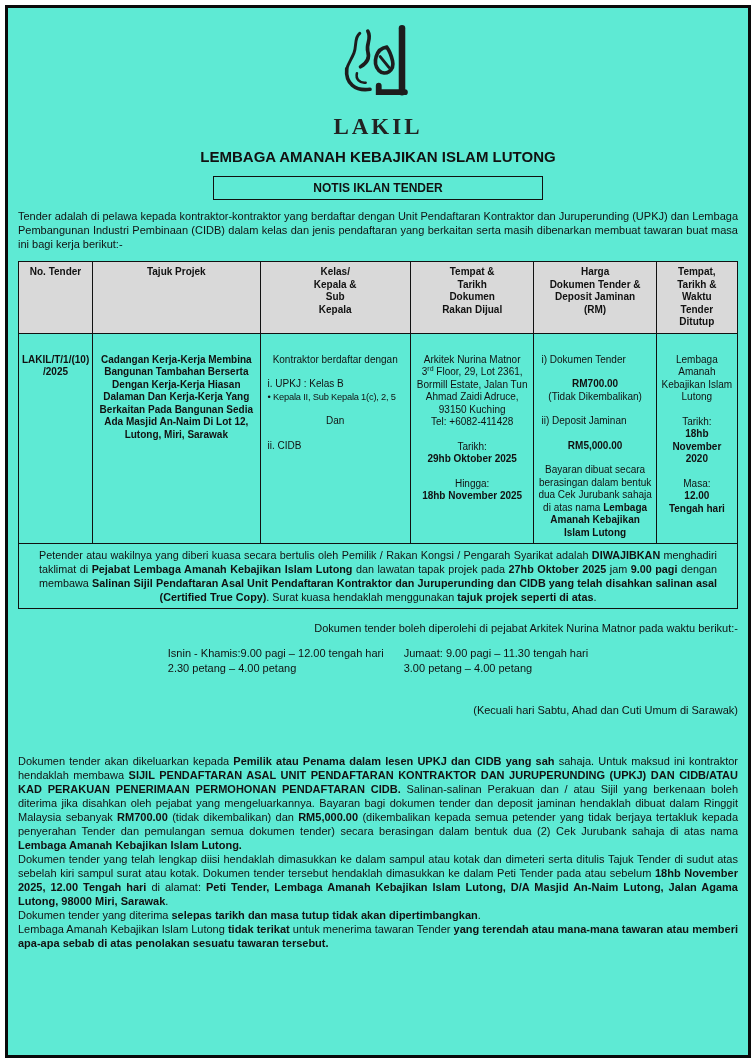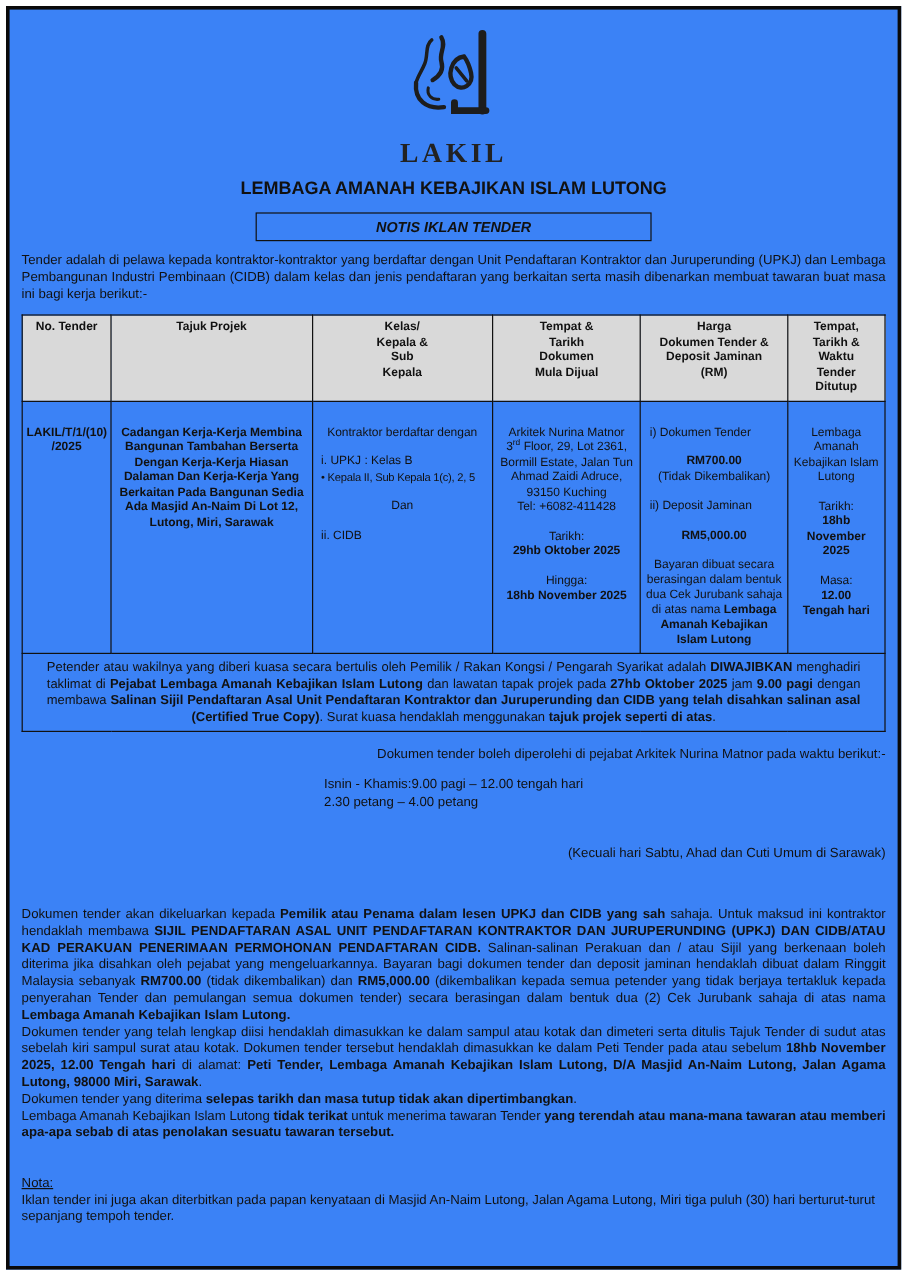--- a/index.html
+++ b/index.html
@@ -1,31 +1,31 @@
 <!DOCTYPE html>
 <html><head>
 <meta charset="utf-8">
 <style>
   * { margin: 0; padding: 0; box-sizing: border-box; }
   html, body { width: 756px; height: 1063px; background: #fff; }
   body { font-family: "Liberation Sans", sans-serif; color: #111; }
   .frame {
     position: absolute; left: 5px; top: 5px; width: 746px; height: 1053px;
     border: 3px solid #0a0a0a; padding: 6px 10px 8px 10px; overflow: hidden;
-    background: #3b82f6;
+    background: #5eead4;
   }
   
   .logo-wrap { text-align: center; margin-top: 8px; }
   .logo-wrap svg { display: inline-block; }
   .logo-text {
     font-family: "Liberation Serif", serif; font-weight: bold;
     font-size: 23px; letter-spacing: 3px; color: #222; margin-top: 0px;
   }
   .org-name { text-align: center; font-size: 15px; font-weight: bold; margin-top: 8px; }
-  .notice-box-row { text-align: center; margin-top: 11px; font-style: italic; }
+  .notice-box-row { text-align: center; margin-top: 11px; }
   .notice-box {
     display: inline-block; border: 1px solid #111; width: 330px;
     padding: 4px 2px; font-weight: bold; font-size: 12px;
   }
   .intro { margin-top: 9px; font-size: 11px; line-height: 14px; text-align: justify; }
 
   
   table.tender { width: 100%; border-collapse: collapse; margin-top: 10px; table-layout: fixed; }
   table.tender th, table.tender td {
     border: 1.5px solid #111; vertical-align: top;
@@ -92,21 +92,21 @@
         <col style="width:20.9%">
       <col style="width:17.2%">
         <col style="width:17.0%">
         <col style="width:11.3%">
     </colgroup>
     <thead>
       <tr>
         <th><span>No. Tender</span></th>
         <th><span>Tajuk Projek</span></th>
         <th><span>Kelas/</span><br><span>Kepala &amp;</span><br><span>Sub</span><br><span>Kepala</span></th>
-        <th><span>Tempat &amp;</span><br><span>Tarikh</span><br><span>Dokumen</span><br><span>Mula Dijual</span></th>
+        <th><span>Tempat &amp;</span><br><span>Tarikh</span><br><span>Dokumen</span><br><span>Rakan Dijual</span></th>
         <th><span>Harga</span><br><span>Dokumen Tender &amp;</span><br><span>Deposit Jaminan</span><br><span>(RM)</span></th>
         <th><span>Tempat,</span><br><span>Tarikh &amp;</span><br><span>Waktu</span><br><span>Tender</span><br><span>Ditutup</span></th>
       </tr>
     </thead>
     <tbody>
       <tr class="data-row">
         <td><span class="b">LAKIL/T/1/(10)</span><br><span class="b">/2025</span></td>
         <td><span class="b">Cadangan Kerja-Kerja Membina Bangunan Tambahan Berserta Dengan Kerja-Kerja Hiasan Dalaman Dan Kerja-Kerja Yang Berkaitan Pada Bangunan Sedia Ada Masjid An-Naim Di Lot 12, Lutong, Miri, Sarawak</span></td>
         <td>
           <div>Kontraktor berdaftar dengan</div>
@@ -126,45 +126,45 @@
           <div class="l">i) Dokumen Tender</div>
           <div class="b sp">RM700.00</div>
           <div>(Tidak Dikembalikan)</div>
           <div class="l sp">ii) Deposit Jaminan</div>
           <div class="b sp">RM5,000.00</div>
           <div class="sp"><span>Bayaran dibuat secara berasingan dalam bentuk dua Cek Jurubank sahaja di atas nama </span><span class="b">Lembaga Amanah Kebajikan Islam Lutong</span></div>
         </td>
         <td>
           <div><span>Lembaga</span><br><span>Amanah</span><br><span>Kebajikan Islam</span><br><span>Lutong</span></div>
           <div class="sp">Tarikh:</div>
-          <div><span class="b">18hb</span><br><span class="b">November</span><br><span class="b">2025</span></div>
+          <div><span class="b">18hb</span><br><span class="b">November</span><br><span class="b">2020</span></div>
           <div class="sp">Masa:</div>
           <div><span class="b">12.00</span><br><span class="b">Tengah hari</span></div>
         </td>
       </tr>
       <tr>
         <td colspan="6" class="note-cell"><span>Petender atau wakilnya yang diberi kuasa secara bertulis oleh Pemilik / Rakan Kongsi / Pengarah Syarikat adalah </span><span class="b">DIWAJIBKAN</span><span> menghadiri taklimat di </span><span class="b">Pejabat Lembaga Amanah Kebajikan Islam Lutong</span><span> dan lawatan tapak projek pada </span><span class="b">27hb Oktober 2025</span><span> jam </span><span class="b">9.00 pagi</span><span> dengan membawa </span><span class="b">Salinan Sijil Pendaftaran Asal Unit Pendaftaran Kontraktor dan Juruperunding dan CIDB yang telah disahkan salinan asal (Certified True Copy)</span><span>. Surat kuasa hendaklah menggunakan </span><span class="b">tajuk projek seperti di atas</span><span>.</span></td>
       </tr>
     </tbody>
   </table>
 
   <p class="center collect-head">Dokumen tender boleh diperolehi di pejabat Arkitek Nurina Matnor pada waktu berikut:-</p>
 
   <div class="times">
     <div class="time-col">
       <div><span>Isnin - Khamis:</span><span>9.00 pagi – 12.00 tengah hari</span></div>
       <div class="line2">2.30 petang – 4.00 petang</div>
     </div>
+    <div class="time-col">
+      <div><span>Jumaat:</span> <span>9.00 pagi – 11.30 tengah hari</span></div>
+      <div class="line2">3.00 petang – 4.00 petang</div>
+    </div>
   </div>
 
   <p class="center exception">(Kecuali hari Sabtu, Ahad dan Cuti Umum di Sarawak)</p>
 
   <p class="body-p first"><span>Dokumen tender akan dikeluarkan kepada </span><span class="b">Pemilik atau Penama dalam lesen UPKJ dan CIDB yang sah</span><span> sahaja. Untuk maksud ini kontraktor hendaklah membawa </span><span class="b">SIJIL PENDAFTARAN ASAL UNIT PENDAFTARAN KONTRAKTOR DAN JURUPERUNDING (UPKJ) DAN CIDB/ATAU KAD PERAKUAN PENERIMAAN PERMOHONAN PENDAFTARAN CIDB.</span><span> Salinan-salinan Perakuan dan / atau Sijil yang berkenaan boleh diterima jika disahkan oleh pejabat yang mengeluarkannya. Bayaran bagi dokumen tender dan deposit jaminan hendaklah dibuat dalam Ringgit Malaysia sebanyak </span><span class="b">RM700.00</span><span> (tidak dikembalikan) dan </span><span class="b">RM5,000.00</span><span> (dikembalikan kepada semua petender yang tidak berjaya tertakluk kepada penyerahan Tender dan pemulangan semua dokumen tender) secara berasingan dalam bentuk dua (2) Cek Jurubank sahaja di atas nama </span><span class="b">Lembaga Amanah Kebajikan Islam Lutong.</span></p>
   <p class="body-p"><span>Dokumen tender yang telah lengkap diisi hendaklah dimasukkan ke dalam sampul atau kotak dan dimeteri serta ditulis Tajuk Tender di sudut atas sebelah kiri sampul surat atau kotak. Dokumen tender tersebut hendaklah dimasukkan ke dalam Peti Tender pada atau sebelum </span><span class="b">18hb November 2025, 12.00 Tengah hari</span><span> di alamat: </span><span class="b">Peti Tender, Lembaga Amanah Kebajikan Islam Lutong, D/A Masjid An-Naim Lutong, Jalan Agama Lutong, 98000 Miri, Sarawak</span><span>.</span></p>
   <p class="body-p"><span>Dokumen tender yang diterima </span><span class="b">selepas tarikh dan masa tutup tidak akan dipertimbangkan</span><span>.</span></p>
   <p class="body-p"><span>Lembaga Amanah Kebajikan Islam Lutong </span><span class="b">tidak terikat</span><span> untuk menerima tawaran Tender </span><span class="b">yang terendah atau mana-mana tawaran atau memberi apa-apa sebab di atas penolakan sesuatu tawaran tersebut.</span></p>
 
-  <div class="nota">
-    <div class="nota-label">Nota:</div>
-    <div>Iklan tender ini juga akan diterbitkan pada papan kenyataan di Masjid An-Naim Lutong, Jalan Agama Lutong, Miri tiga puluh (30) hari berturut-turut sepanjang tempoh tender.</div>
-  </div>
 
 </div>
 
 </body></html>

